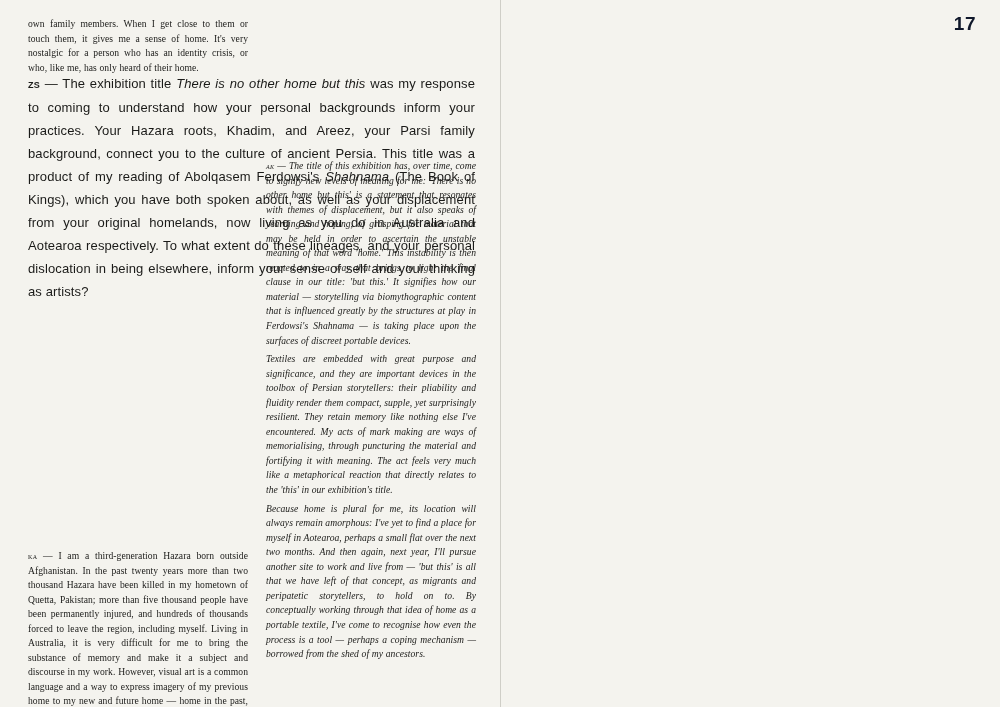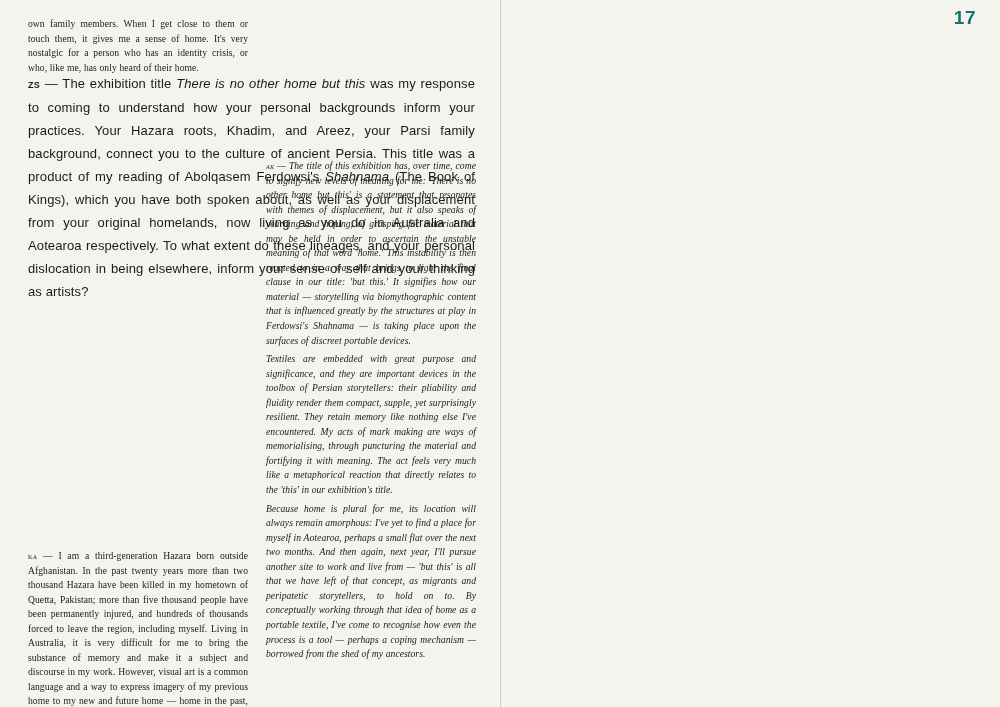--- a/index.html
+++ b/index.html
@@ -31,27 +31,27 @@
     left: 0;
     width: 501px;
     border-right: 1px solid #cfcec7;
   }
   .page-recto {
     left: 501px;
     width: 499px;
   }
   .folio {
     position: absolute;
-    top: 7px;
+    top: 13px;
     right: 24px;
     font-family: "Liberation Sans", sans-serif;
     font-size: 19px;
     font-weight: 700;
     letter-spacing: 0.5px;
-    color: #0f766e;
+    color: #0f172a;
   }
 
   
   .col {
     position: absolute;
     box-sizing: border-box;
   }
   p.para {
     margin: 4px;
     text-align: justify;

